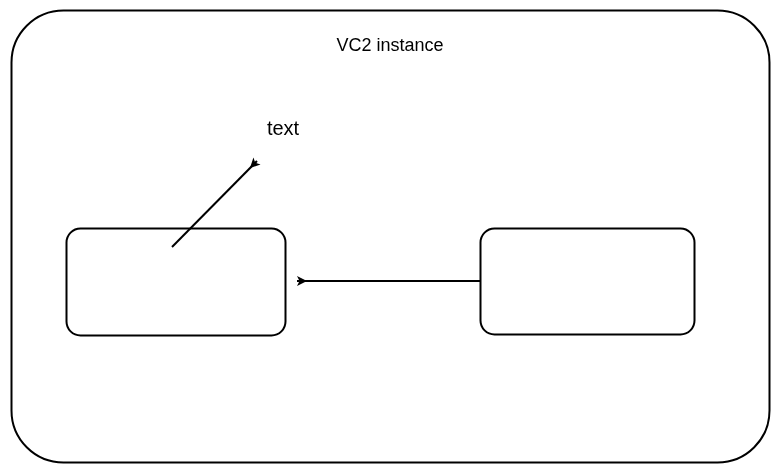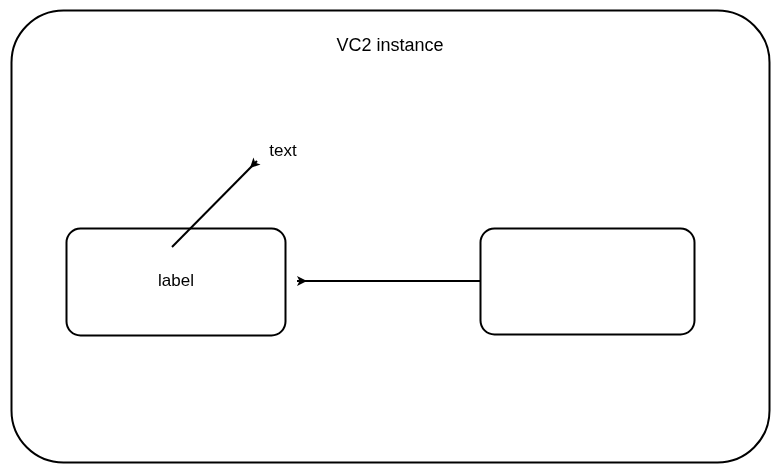--- a/index.html
+++ b/index.html
@@ -49,22 +49,21 @@
   #viewdidload-box-text {
     left: 480px;
     top: 272px;
     width: 214px;
     font-size: 18px;
   }
   #text-annotation {
     left: 233px;
     top: 118px;
     width: 100px;
-    font-size: 17px;
-    margin-top: 24px;
+    font-size: 20px;
   }
 </style>
 </head>
 <body>
 
 <div id="canvas">
 
   <svg id="diagram-svg" viewBox="0 0 780 474" xmlns="http://www.w3.org/2000/svg">
     <defs>
       <marker id="arrow-left" markerWidth="12" markerHeight="12" refX="10" refY="5" orient="auto" markerUnits="userSpaceOnUse">
@@ -81,18 +80,17 @@
 
     <rect x="480.5" y="228.5" width="214" height="106" rx="14" ry="14" fill="#ffffff" stroke="#000000" stroke-width="2"></rect>
 
     <line x1="480" y1="281" x2="297" y2="281" stroke="#000000" stroke-width="2" marker-end="url(#arrow-left)"></line>
 
     <line x1="172" y1="247" x2="257" y2="161" stroke="#000000" stroke-width="2" marker-end="url(#arrow-up)"></line>
   </svg>
 
   <div class="node-label" id="container-title">VC2 instance</div>
 
-  <div class="node-label" id="label-box-text">label</div>
 
 
   <div class="node-label" id="text-annotation">text</div>
 
 </div>
 
 </body></html>

